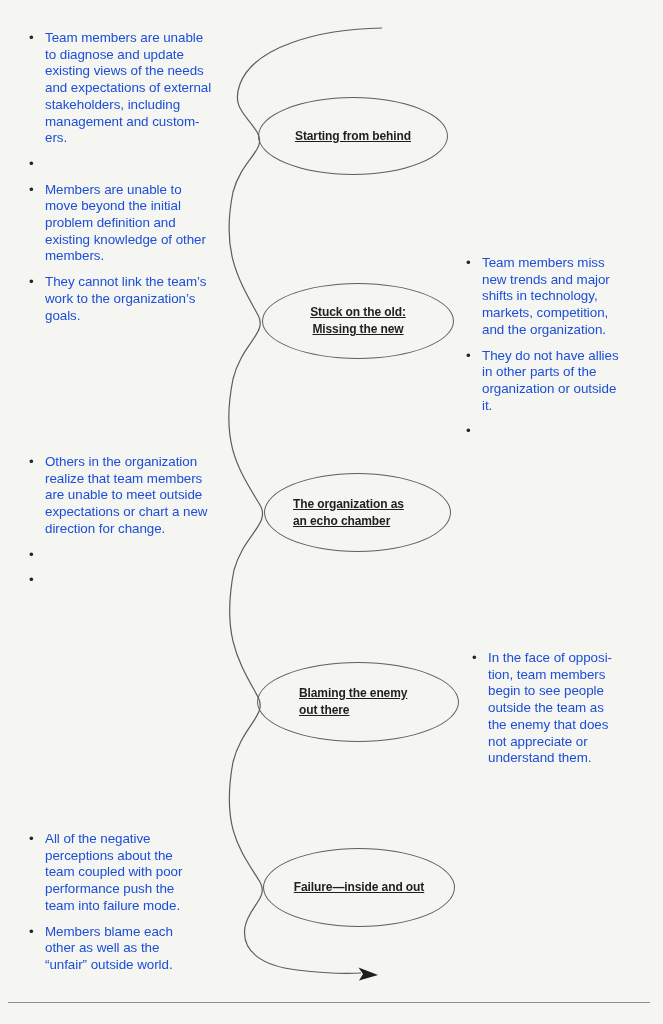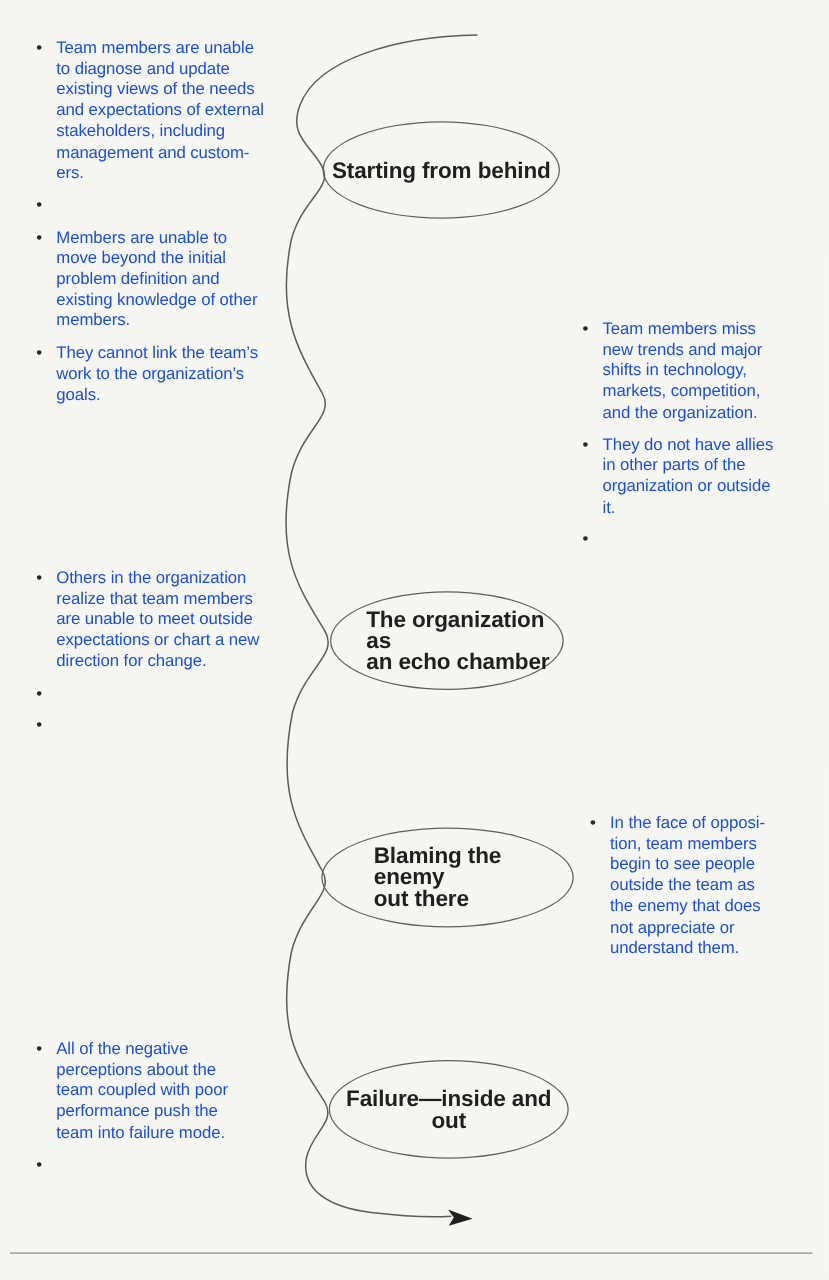--- a/index.html
+++ b/index.html
@@ -17,27 +17,28 @@
   .spiral-svg{position:absolute;left:0;top:0;width:663px;height:1024px;}
   
   .stage{
     position:absolute;
     border:1.2px solid #5f5f5f;
     border-radius:50%;
     display:flex;align-items:center;justify-content:center;
     background:transparent;
   }
   .stage-label{
-    font-size:18px;
+    font-size:12px;
     font-weight:bold;
     line-height:17px;
     letter-spacing:-0.1px;
     color:#1f1f1f;
     white-space:pre-line;
     text-align:center;
+    text-decoration:underline;
   }
   .stage-1{left:258px;top:97px;width:188px;height:76px;}
   .stage-2{left:262px;top:283px;width:190px;height:74px;}
   .stage-3{left:264px;top:473px;width:185px;height:77px;}
   .stage-4{left:257px;top:662px;width:200px;height:78px;}
   .stage-5{left:263px;top:848px;width:190px;height:77px;}
   .stage-3 .stage-label{position:absolute;left:28px;top:50%;transform:translateY(-50%);text-align:left;}
   .stage-4 .stage-label{position:absolute;left:41px;top:50%;transform:translateY(-50%);text-align:left;}
   
   .group{position:absolute;}
@@ -81,20 +82,24 @@
              C 221 828 240 850 260 882
              C 269 898 249 906 245 927
              C 241 952 263 966 297 970
              C 322 973 345 974 361 973" fill="none" stroke="#5c5c5c" stroke-width="1.2"></path>
     <polygon points="378,975 358.5,967.5 363,974 359,980.5" fill="#1f1f1f"></polygon>
   </svg>
 
   <div class="stage stage-1">
     <div class="stage-label">Starting from behind</div>
   </div>
+  <div class="stage stage-2">
+    <div class="stage-label">Stuck on the old:
+Missing the new</div>
+  </div>
   <div class="stage stage-3">
     <div class="stage-label">The organization as
 an echo chamber</div>
   </div>
   <div class="stage stage-4">
     <div class="stage-label">Blaming the enemy
 out there</div>
   </div>
   <div class="stage stage-5">
     <div class="stage-label">Failure—inside and out</div>
@@ -151,20 +156,23 @@
     <div class="bullet">
       <span class="dot">•</span>
       <span class="txt">All of the negative
 perceptions about the
 team coupled with poor
 performance push the
 team into failure mode.</span>
     </div>
     <div class="bullet">
       <span class="dot">•</span>
+      <span class="txt">Members blame each
+other as well as the
+“unfair” outside world.</span>
     </div>
   </div>
 
   <div class="group group-r1">
     <div class="bullet">
       <span class="dot">•</span>
       <span class="txt">Team members miss
 new trends and major
 shifts in technology,
 markets, competition,

